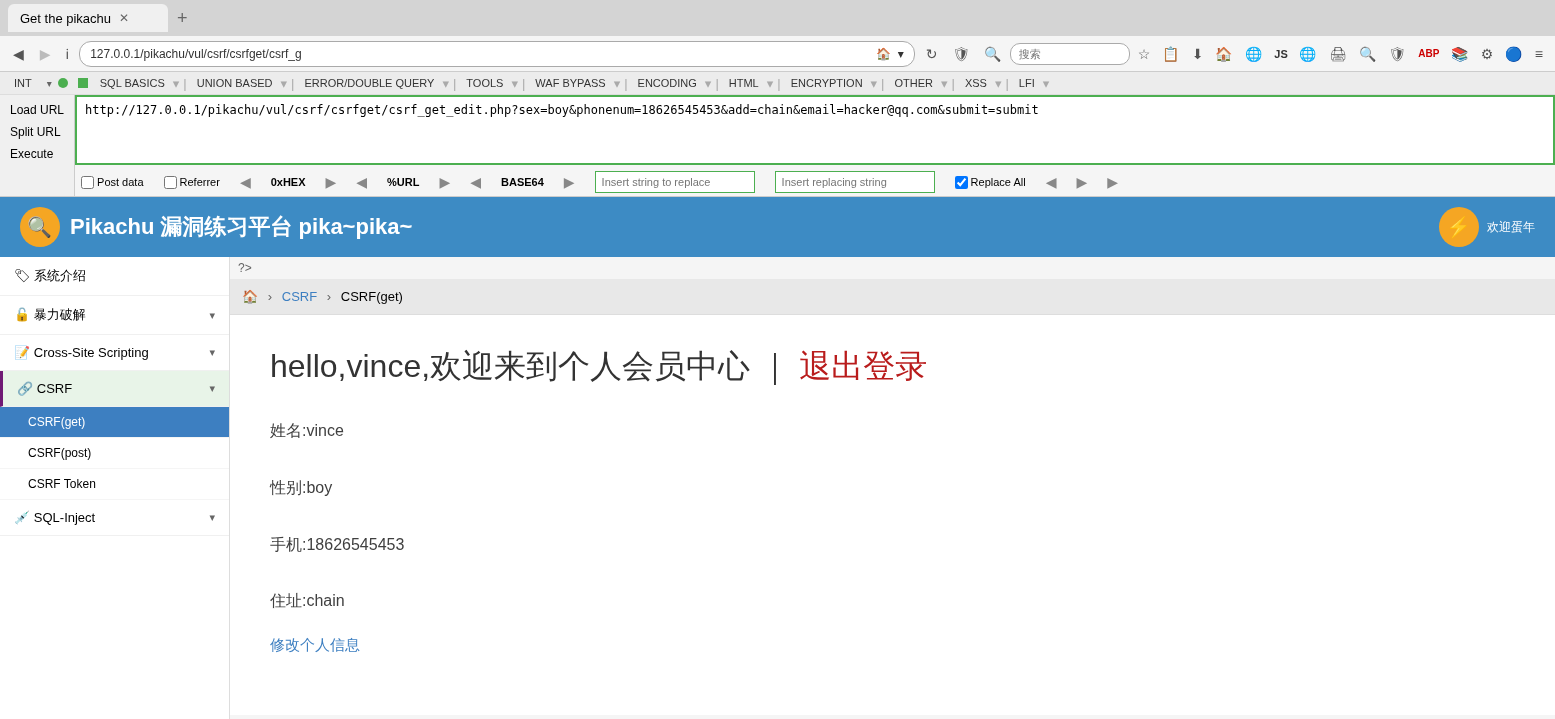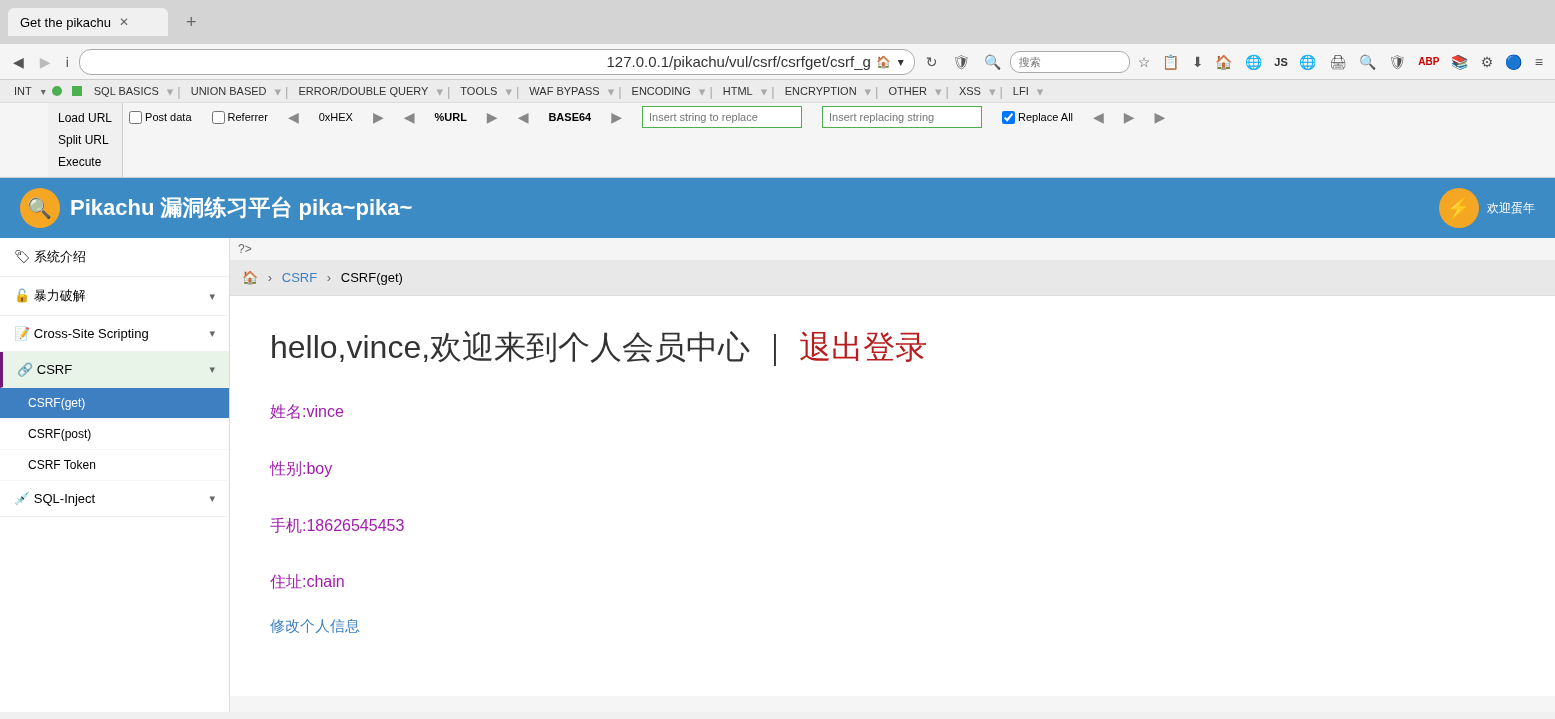--- a/index.html
+++ b/index.html
@@ -1,25 +1,25 @@
 <!DOCTYPE html>
 <html><head>
   <meta charset="utf-8">
   <style>
     * { box-sizing: border-box; margin: 0; padding: 0; }
     body { font-family: Arial, sans-serif; font-size: 13px; background: #f0f0f0; overflow: hidden; }
-    .tab-bar { display: flex; align-items: center; background: #d4d4d4; height: 44px; padding: 0 8px; gap: 12px; }
+    .tab-bar { display: flex; align-items: center; background: #d4d4d4; height: 36px; padding: 0 8px; gap: 3px; }
     .tab { display: flex; align-items: center; background: #f0f0f0; border-radius: 6px 6px 0 0; padding: 0 12px; height: 28px; font-size: 13px; gap: 8px; min-width: 160px; }
     .tab-close { cursor: pointer; font-size: 12px; color: #666; }
     .tab-new { background: none; border: none; font-size: 18px; cursor: pointer; color: #666; padding: 0 6px; }
 
     .address-bar { display: flex; align-items: center; background: #f5f5f5; padding: 4px 8px; gap: 6px; border-bottom: 1px solid #ccc; height: 36px; }
     .nav-btn { background: none; border: none; cursor: pointer; font-size: 14px; color: #555; padding: 2px 5px; border-radius: 3px; }
     .url-field { flex: 1; display: flex; align-items: center; background: white; border: 1px solid #aaa; border-radius: 12px; padding: 2px 10px; font-size: 12px; color: #333; height: 26px; gap: 6px; }
-    .url-text { flex: 1; overflow: hidden; text-overflow: ellipsis; white-space: nowrap; font-size: 15px; text-align: right; }
+    .url-text { flex: 1; overflow: hidden; text-overflow: ellipsis; white-space: nowrap; font-size: 12px; }
     .browser-icons { display: flex; align-items: center; gap: 4px; }
     .br-icon { font-size: 14px; color: #555; padding: 2px 4px; cursor: pointer; }
     .hb-btn { font-size: 11px; color: #333; cursor: pointer; padding: 2px 6px; background: none; border: none; }
     .hb-green-dot { width: 10px; height: 10px; background: #4CAF50; border-radius: 50%; display: inline-block; }
     .hb-green-sq { width: 10px; height: 10px; background: #4CAF50; display: inline-block; }
     .hb-check-label { display: flex; align-items: center; gap: 3px; font-size: 11px; cursor: pointer; }
     .hb-arrow { font-size: 14px; color: #888; }
     .hb-input { border: 1px solid #4CAF50; padding: 2px 6px; font-size: 11px; width: 160px; height: 22px; }
     .hb-checkbox { width: 13px; height: 13px; }
 
@@ -36,34 +36,34 @@
 
     
     .main-content { flex: 1; background: #f5f5f5; overflow-y: auto; }
     .breadcrumb-bar { background: #e8e8e8; padding: 10px 12px; border-bottom: 1px solid #ddd; font-size: 13px; }
     .breadcrumb-link { color: #3d7fc1; text-decoration: none; }
     .breadcrumb-sep { margin: 0 6px; color: #666; }
 
     .main-body { padding: 30px 40px; background: white; min-height: 400px; }
     .page-greeting { font-size: 32px; font-weight: normal; color: #333; margin-bottom: 24px; }
     .logout-link { color: #b91c1c; text-decoration: none; }
-    .user-info { font-size: 16px; color: #a21caf; margin-bottom: 10px; line-height: 1.8; margin-top: 28px; }
+    .user-info { font-size: 16px; color: #404040; margin-bottom: 10px; line-height: 1.8; margin-top: 28px; }
     .email-highlight { background: #b0c4de; padding: 1px 3px; }
     .modify-link { color: #3d7fc1; font-size: 15px; text-decoration: none; margin-top: 10px; display: inline-block; }
 
     
     .pikachu-header { background: #3d8bc4; color: white; display: flex; align-items: center; padding: 0 20px; height: 60px; justify-content: space-between; }
     .pikachu-title { font-size: 22px; font-weight: bold; display: flex; align-items: center; gap: 10px; }
     .pikachu-logo { width: 40px; height: 40px; background: #f5a623; border-radius: 50%; display: flex; align-items: center; justify-content: center; font-size: 20px; }
     .pikachu-user { display: flex; align-items: center; gap: 8px; font-size: 14px; }
     .pikachu-avatar { width: 40px; height: 40px; background: #f5a623; border-radius: 50%; overflow: hidden; display: flex; align-items: center; justify-content: center; font-size: 20px; }
 
     .hackbar-full { background: #f5f5f5; border-bottom: 1px solid #ccc; }
     .hb-menu-row { display: flex; align-items: center; padding: 3px 8px; gap: 2px; border-bottom: 1px solid #ddd; background: #ececec; }
-    .hb-content-row { display: flex; padding-left: 48px; }
+    .hb-content-row { display: flex; }
     .hb-sidebar { display: flex; flex-direction: column; padding: 4px 0; border-right: 1px solid #ccc; background: #f0f0f0; }
     .hb-side-item { padding: 4px 10px; font-size: 12px; cursor: pointer; white-space: nowrap; }
     .hb-main-area { flex: 1; }
     .hb-textarea { width: 100%; height: 70px; border: none; border: 2px solid #4CAF50; padding: 6px 8px; font-size: 12px; font-family: monospace; resize: none; outline: none; background: white; }
     .hb-options-row { display: flex; align-items: center; padding: 3px 6px; gap: 20px; background: #f5f5f5; flex-wrap: wrap; }
 
     .php-notice { color: #666; font-size: 12px; padding: 4px 8px; }
   </style>
 </head>
 <body>
@@ -104,21 +104,21 @@
     <span class="br-icon">📚</span>
     <span class="br-icon">⚙</span>
     <span class="br-icon">🔵</span>
     <span class="br-icon">≡</span>
   </div>
 </div>
 
 <div class="hackbar-full">
 
   <div class="hb-menu-row">
-    <span style="display:flex;align-items:center;gap:3px;">
+    <span style="display:flex;align-items:center;gap:9px;">
       <span class="hb-btn" style="font-size:11px;cursor:pointer;">INT</span>
       <span style="font-size:10px;color:#666">▾</span>
     </span>
     <span class="hb-green-dot" style="margin:0 4px;"></span>
     <span class="hb-green-sq" style="margin:0 4px;"></span>
     <span class="hb-btn">SQL BASICS</span>
       <span style="color:#aaa">▾</span>
     <span style="color:#aaa;margin:0 2px;">|</span>
     <span class="hb-btn">UNION BASED</span>
       <span style="color:#aaa">▾</span>
@@ -153,32 +153,33 @@
 
   <div class="hb-content-row">
 
     <div class="hb-sidebar">
       <div class="hb-side-item">Load URL</div>
       <div class="hb-side-item">Split URL</div>
       <div class="hb-side-item">Execute</div>
     </div>
 
     <div class="hb-main-area">
+      <textarea class="hb-textarea" style="">http://127.0.0.1/pikachu/vul/csrf/csrfget/csrf_get_edit.php?sex=boy&amp;phonenum=18626545453&amp;add=chain&amp;email=hacker@qq.com&amp;submit=submit</textarea>
       
       <div class="hb-options-row">
         <label class="hb-check-label">
           <input type="checkbox" class="hb-checkbox" style="">
           <span>Post data</span>
         </label>
         <label class="hb-check-label">
           <input type="checkbox" class="hb-checkbox" style="">
           <span>Referrer</span>
         </label>
         <span class="hb-arrow">◀</span>
-        <span style="font-size:11px;font-weight:normal;">0xHEX</span>
+        <span style="font-size:11px;font-weight:bold;">0xHEX</span>
         <span class="hb-arrow">▶</span>
         <span class="hb-arrow">◀</span>
         <span style="font-size:11px;font-weight:bold;">%URL</span>
         <span class="hb-arrow">▶</span>
         <span class="hb-arrow">◀</span>
         <span style="font-size:11px;font-weight:bold;">BASE64</span>
         <span class="hb-arrow">▶</span>
         <input type="text" class="hb-input" style="border: 1px solid rgb(76, 175, 80);" placeholder="Insert string to replace">
         <input type="text" class="hb-input" style="border: 1px solid rgb(76, 175, 80);" placeholder="Insert replacing string">
         <label class="hb-check-label">

